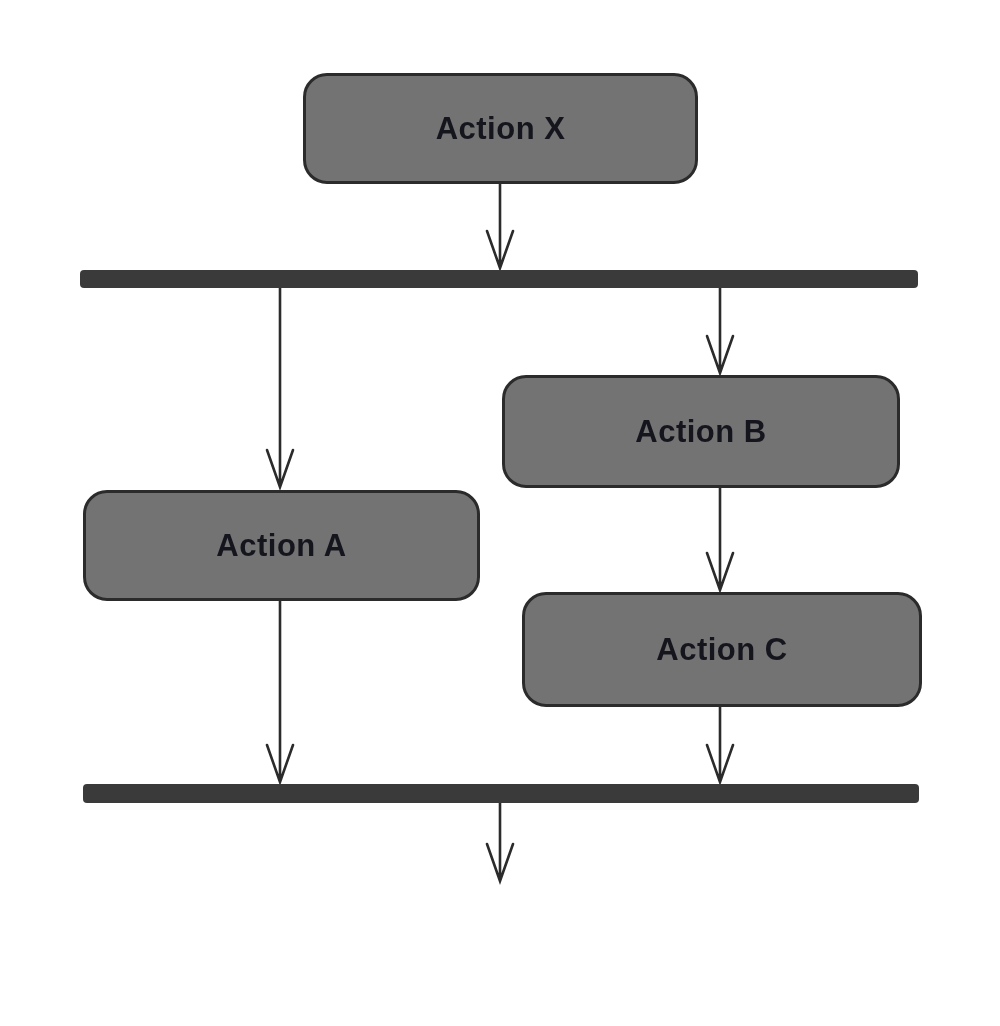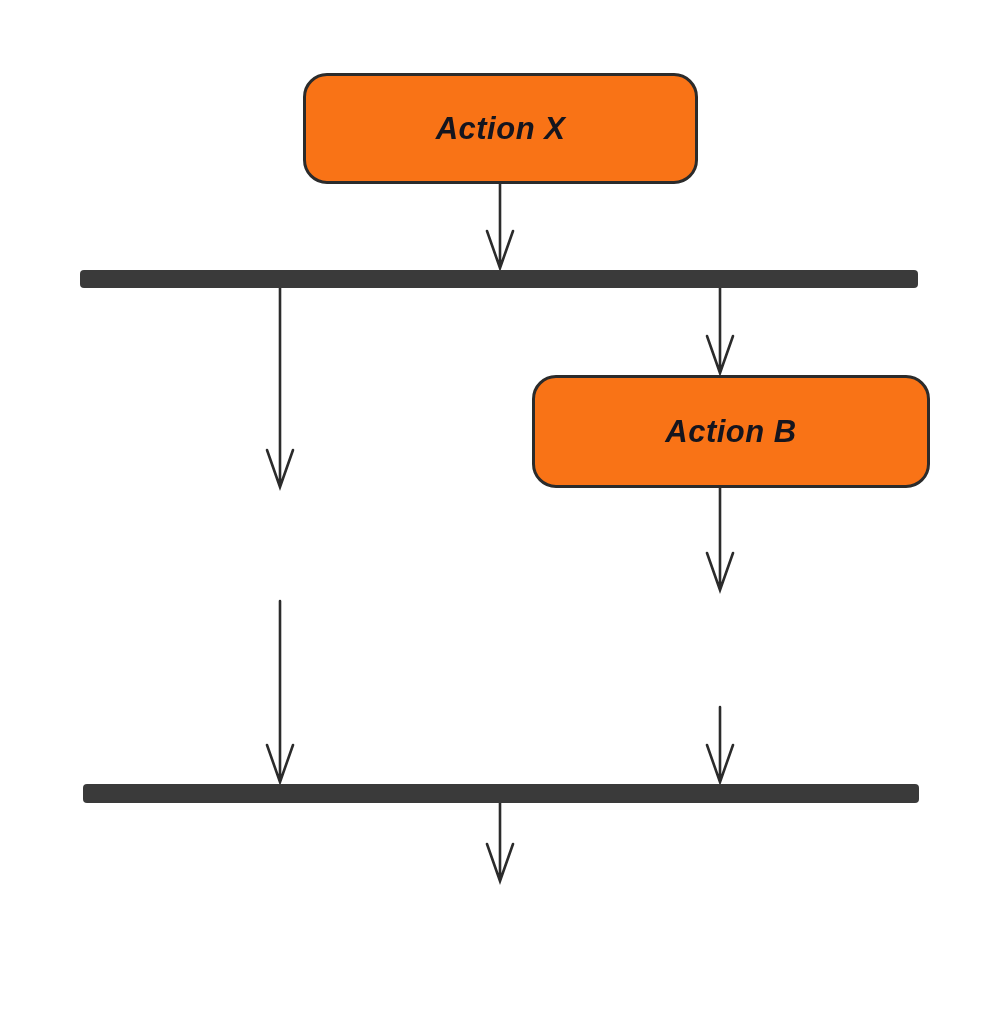--- a/index.html
+++ b/index.html
@@ -19,34 +19,33 @@
     position: absolute;
     left: 0;
     top: 0;
     width: 1000px;
     height: 1026px;
     pointer-events: none;
   }
   .node {
     position: absolute;
     box-sizing: border-box;
-    background: #f97316;
+    background: #737373;
     border: 3px solid #2b2b2b;
     border-radius: 24px;
     display: flex;
     align-items: center;
     justify-content: center;
     font-size: 31px;
     font-weight: bold;
     color: #15151e;
     letter-spacing: 0.5px;
-    font-style: italic;
   }
   .node-x { left: 303px; top: 73px;  width: 395px; height: 111px; }
-  .node-b { left: 532px; top: 375px; width: 398px; height: 113px; }
+  .node-b { left: 502px; top: 375px; width: 398px; height: 113px; }
   .node-a { left: 83px;  top: 490px; width: 397px; height: 111px; }
   .node-c { left: 522px; top: 592px; width: 400px; height: 115px; }
   .node-y { left: 302px; top: 883px; width: 395px; height: 115px; }
   .sync-bar {
     position: absolute;
     background: #3a3a3a;
     border-radius: 4px;
   }
   .bar-fork { left: 80px; top: 270px; width: 838px; height: 18px; }
   .bar-join { left: 83px; top: 784px; width: 836px; height: 19px; }
@@ -76,18 +75,24 @@
   <div class="node node-x">
     <span>Action X</span>
   </div>
 
   <div class="sync-bar bar-fork"></div>
 
   <div class="node node-b">
     <span>Action B</span>
   </div>
 
+  <div class="node node-a">
+    <span>Action A</span>
+  </div>
 
+  <div class="node node-c">
+    <span>Action C</span>
+  </div>
 
   <div class="sync-bar bar-join"></div>
 
 
 </div>
 
 </body></html>

